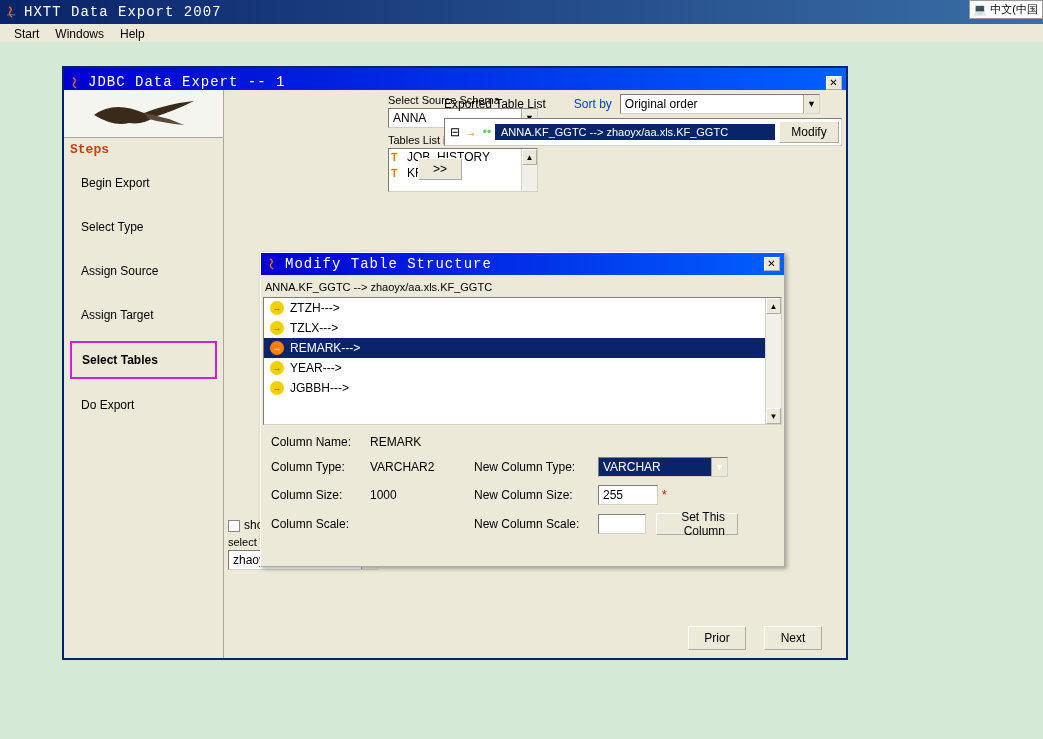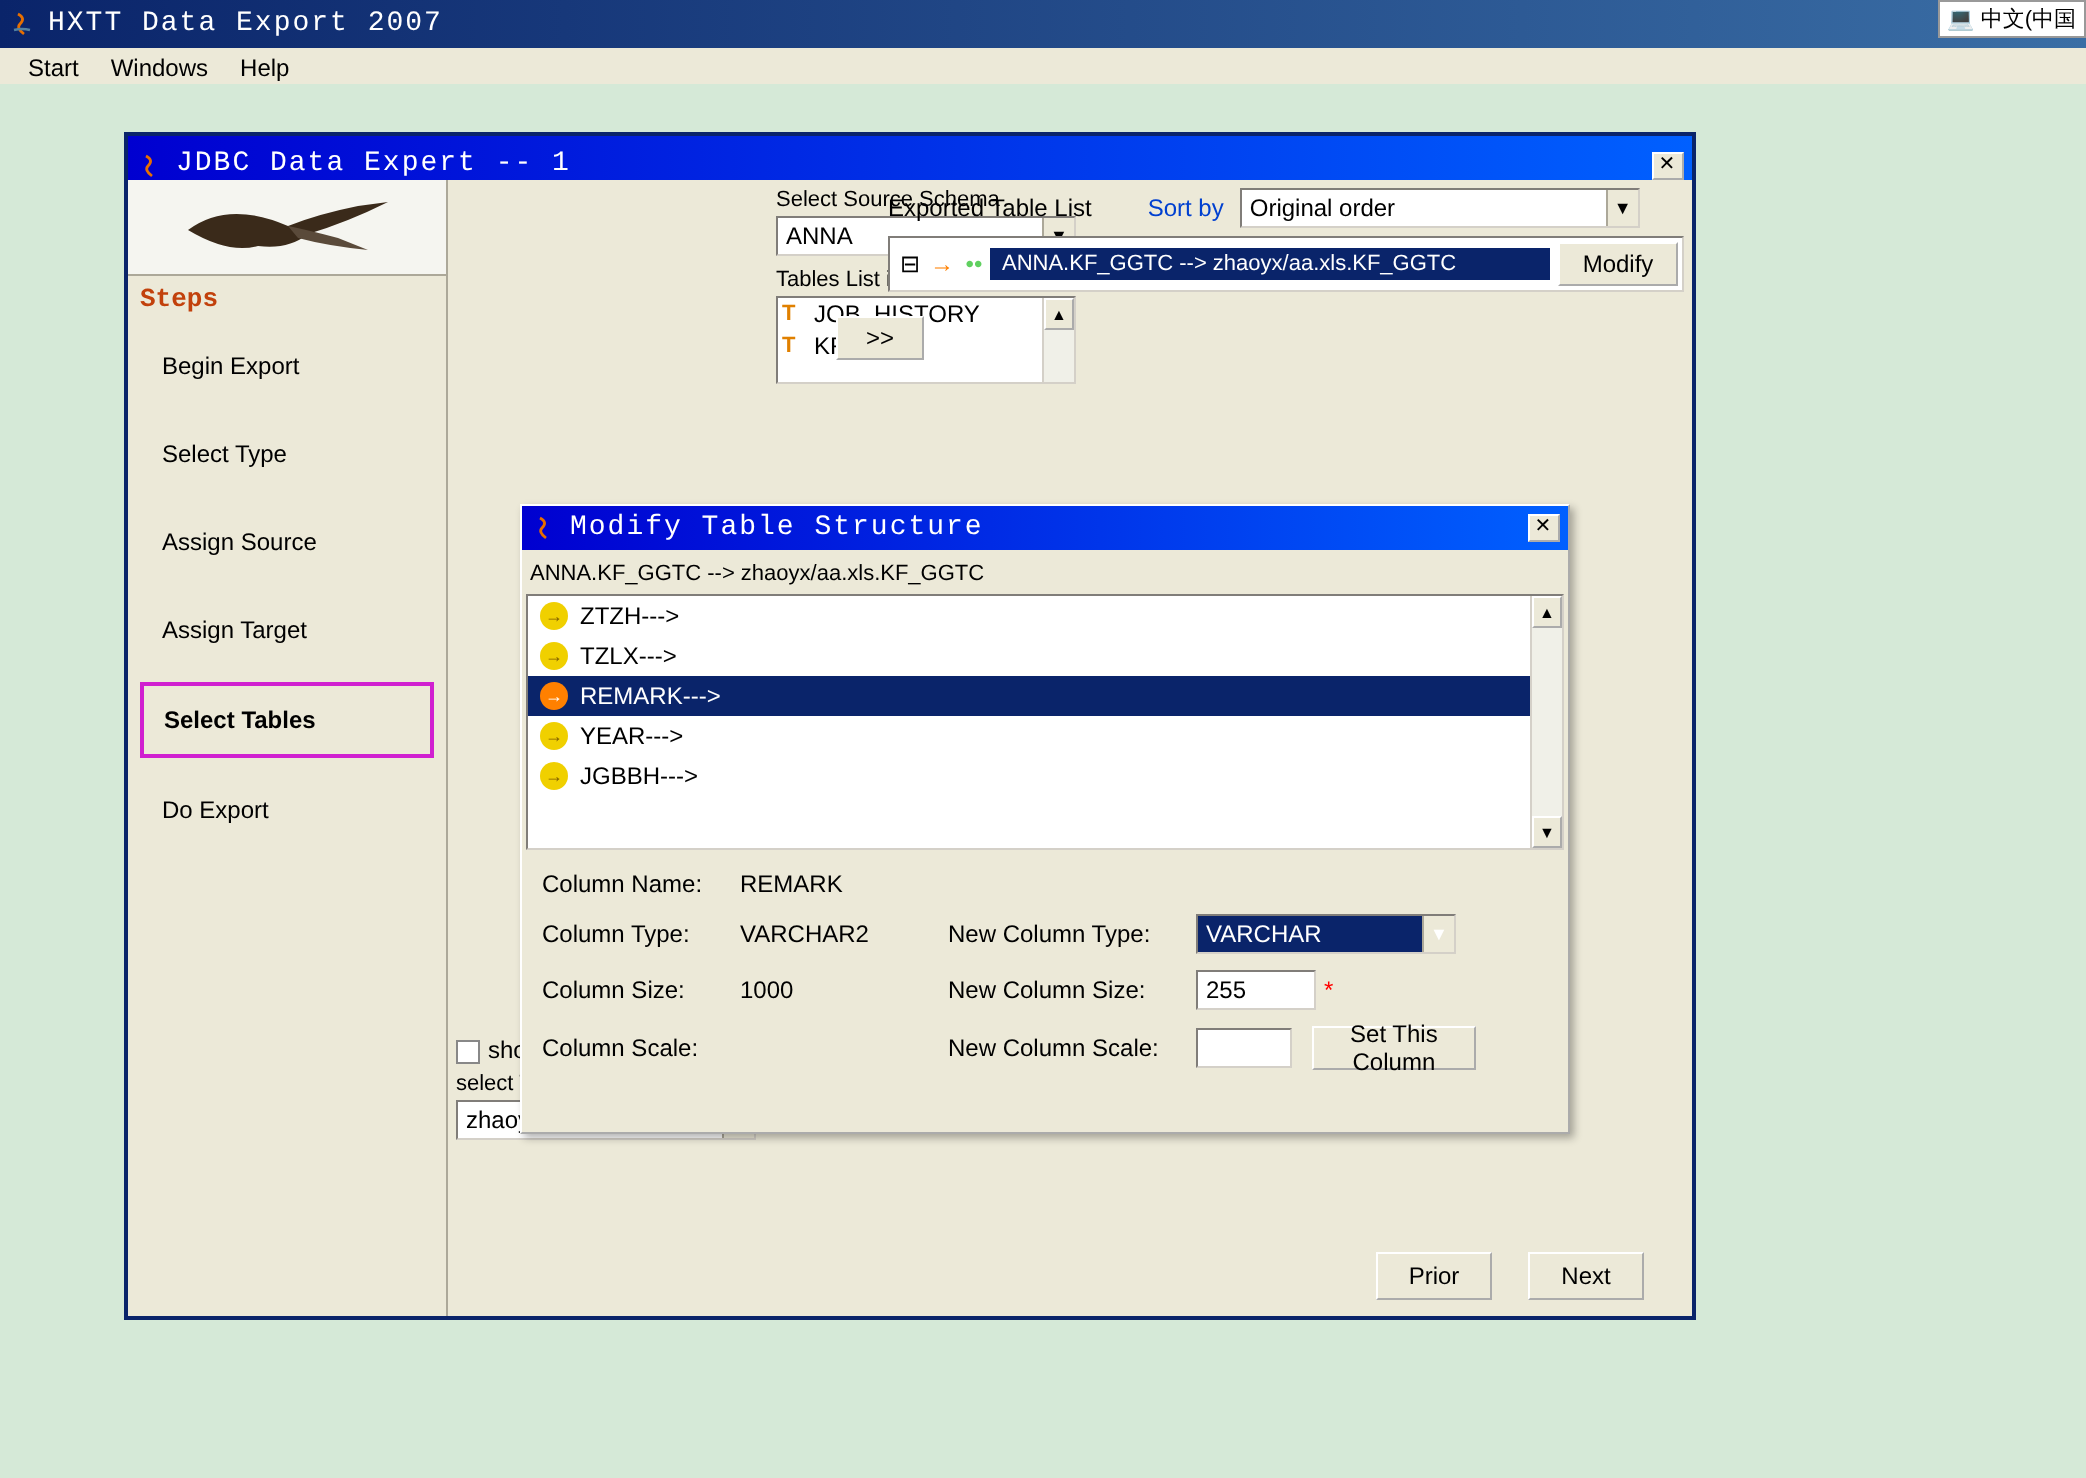--- a/index.html
+++ b/index.html
@@ -282,19 +282,19 @@
               <span>255</span>
             </div>
             <span class="star">*</span>
           </div>
 
         <span>Column Scale:</span>
         <span></span>
         <span>New Column Scale:</span>
         <div style="display:flex;align-items:center;gap:10px;">
             <div class="input" style="width:60px;"></div>
-            <button class="btn" style="width:100px;">Set This Column</button>
+            <button class="btn" style="width:100px;text-align:right;">Set This Column</button>
           </div>
       </div>
     </div>
   </div>
 
 </div>
 
 </body></html>

